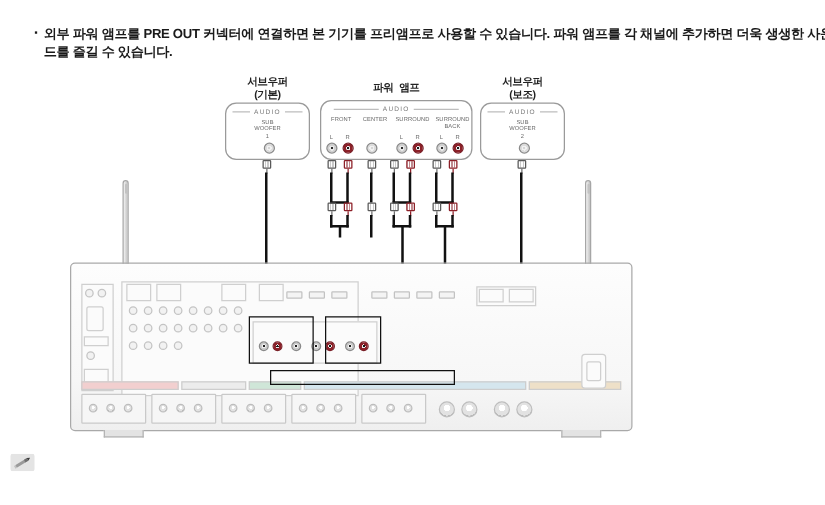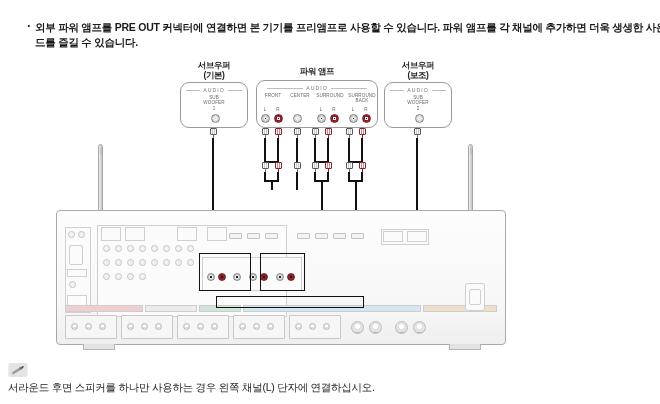--- a/index.html
+++ b/index.html
@@ -173,21 +173,21 @@
         <span class="ln"></span><span>AUDIO</span><span class="ln"></span>
       </div>
       <div class="chlabel" style="left:0; right:0; top:12px;">
         <span>SUB</span><br>
         <span>WOOFER</span><br>
         <span>1</span>
       </div>
       <div class="jack grey" style="left:29.5px; top:31px;"></div>
     </div>
 
-    <div class="devlabel" style="left:258px; top:8px; width:118px;">
+    <div class="devlabel" style="left:258px; top:8px; width:118px;font-family:Liberation Mono, monospace;">
       <span>파워 앰프</span>
     </div>
     <div class="devbox" style="left:256px; top:22px; width:122px; height:48px;">
       <div class="audiorow" style="top:4px;">
         <span class="ln" style="width:30%"></span><span>AUDIO</span><span class="ln" style="width:30%"></span>
       </div>
 
       <div class="chlabel" style="left:2px; top:12px; width:28px;">
         <span>FRONT</span>
       </div>
@@ -441,16 +441,15 @@
   <div id="note">
     <svg class="note-icon" viewBox="0 0 22 16">
       <rect x="0" y="0" width="22" height="16" rx="2" fill="#e4e4e4"></rect>
       <g transform="rotate(-32 11 8)">
         <rect x="4" y="6.6" width="10" height="2.8" fill="#9a9a9a"></rect>
         <rect x="13.4" y="6.6" width="3" height="2.8" fill="#6f6f6f"></rect>
         <polygon points="16.4,6.6 19.2,8 16.4,9.4" fill="#3a3a3a"></polygon>
         <rect x="2.6" y="6.6" width="1.6" height="2.8" fill="#c0c0c0"></rect>
       </g>
     </svg>
-    <div class="note-text">서라운드 후면 스피커를 하나만 사용하는 경우 왼쪽 채널(L) 단자에 연결하십시오.</div>
   </div>
 
 </div>
 
 </body></html>

